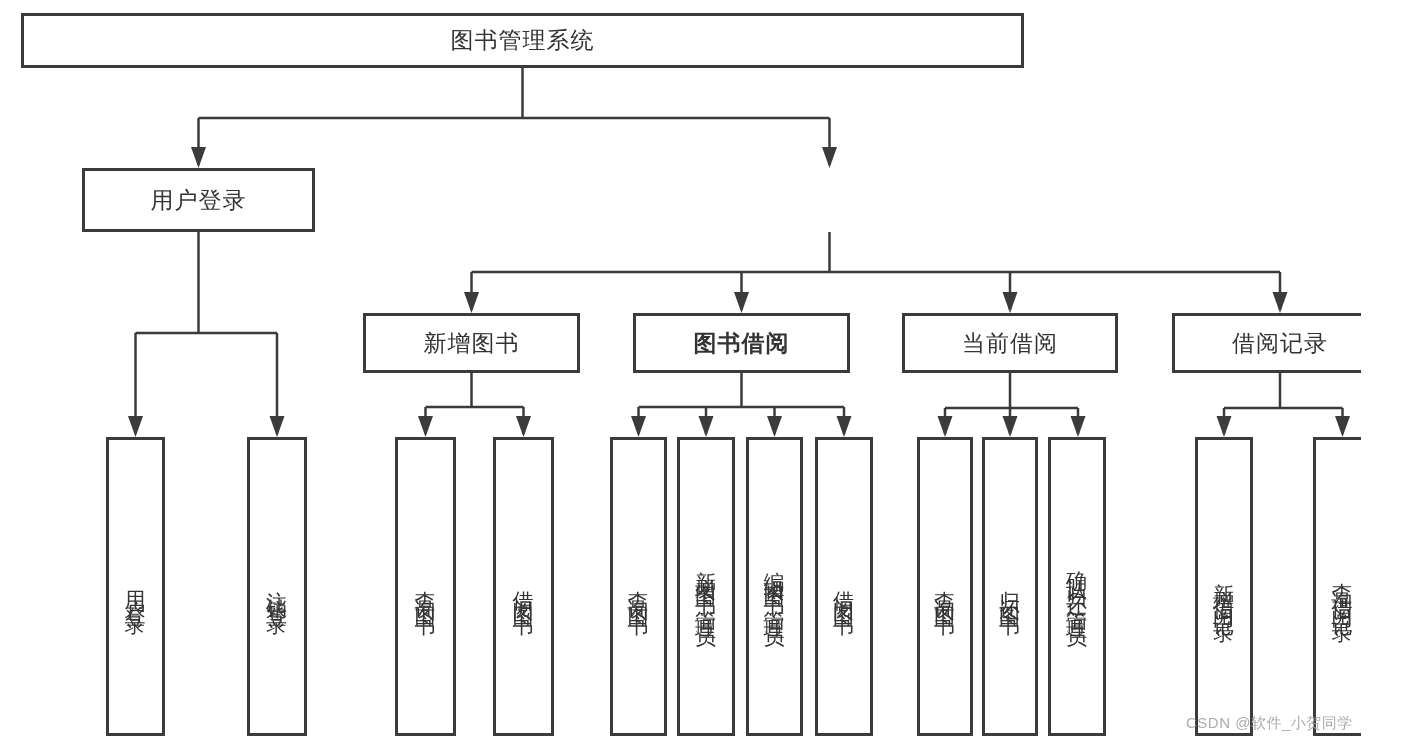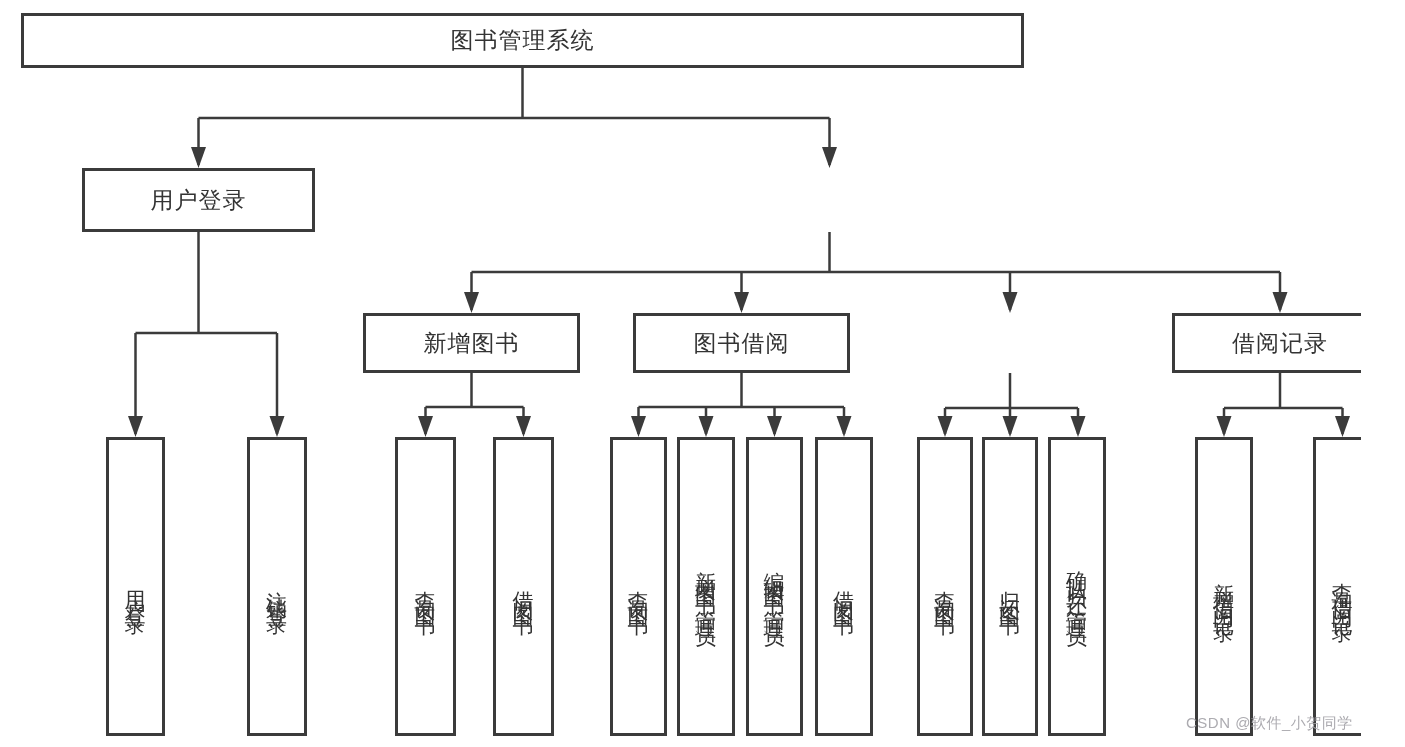--- a/index.html
+++ b/index.html
@@ -141,22 +141,25 @@
     <span>图书管理系统</span>
   </div>
 
   <div class="node hbox" style="left:82px; top:168px; width:233px; height:64px;">
     <span>用户登录</span>
   </div>
 
   <div class="node hbox" style="left:363px; top:313px; width:217px; height:60px;">
     <span>新增图书</span>
   </div>
-  <div class="node hbox" style="left:633px; top:313px; width:217px; height:60px;">
+  <div class="node hbox" style="left:633px; top:313px; width:217px; height:60px;font-weight:bold;">
     <span>图书借阅</span>
+  </div>
+  <div class="node hbox" style="left:902px; top:313px; width:216px; height:60px;">
+    <span>当前借阅</span>
   </div>
   <div class="node hbox" style="left:1172px; top:313px; width:216px; height:60px;">
     <span>借阅记录</span>
   </div>
 
   <div class="node leaf" style="left:106px; top:437px; width:59px; height:299px;">
     <span>用户登录</span>
   </div>
   <div class="node leaf" style="left:247px; top:437px; width:60px; height:299px;">
     <span>注销登录</span>

